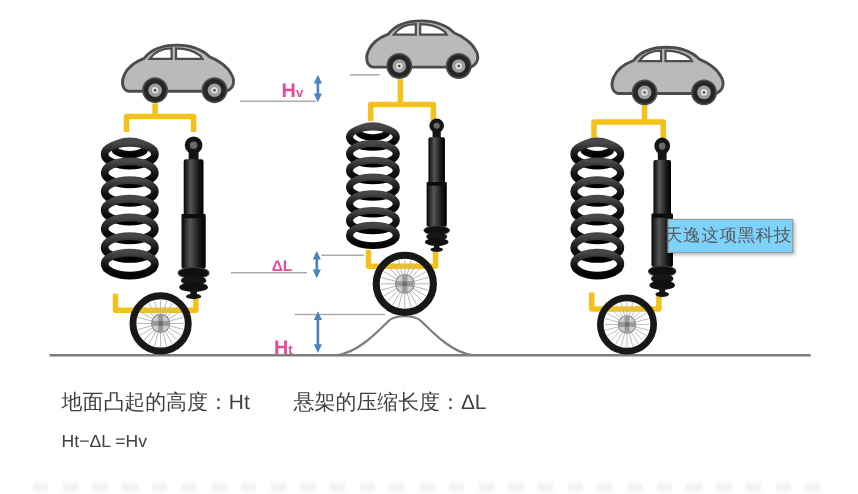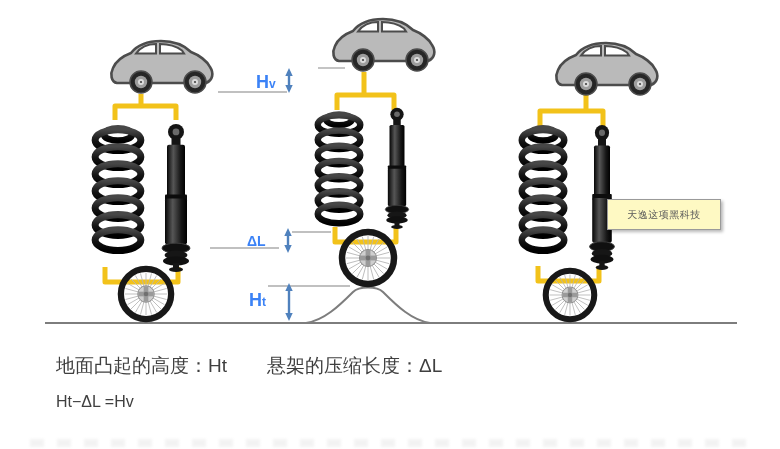--- a/index.html
+++ b/index.html
@@ -9,38 +9,38 @@
 
   
   .bracket{stroke:var(--bracket_yellow,#f2c21a);stroke-width:5;fill:none;stroke-linejoin:round;}
   .refline{stroke:var(--reference_line_gray,#ababab);stroke-width:1.4;}
   .groundline{stroke:var(--ground_gray,#7d7d7d);stroke-width:2.2;}
   .bumpline{stroke:var(--ground_gray,#7d7d7d);stroke-width:2;fill:none;}
   .arrow-shaft{stroke:var(--arrow_blue,#4f81bd);stroke-width:2.4;}
   .arrow-head{fill:var(--arrow_blue,#4f81bd);}
 
   
-  .meas{position:absolute;color:#3b82f6;font-weight:600;line-height:1;}
+  .meas{position:absolute;color:#ec4899;font-weight:600;line-height:1;}
   .meas sub{font-size:12px;vertical-align:baseline;font-weight:600;}
   .lbl-hv{left:256px;top:73px;font-size:18px;}
   .lbl-dl{left:247px;top:234px;font-size:14px;}
-  .lbl-ht{left:249px;top:291px;font-size:18px;}
+  .lbl-ht{left:249px;top:307px;font-size:18px;}
 
   
   .legend-item{position:absolute;top:353px;font-size:19px;color:var(--text_dark,#3f3f3f);white-space:nowrap;}
   .legend-item.i0{left:56px;}
   .legend-item.i1{left:267px;}
   .legend-item.i2{left:483px;}
   .legend-formula{position:absolute;top:393px;left:56px;font-size:16px;color:var(--text_dark,#3f3f3f);white-space:nowrap;}
 
   
-  .watermark{position:absolute;left:607px;top:199px;width:112px;height:29px;background:#fef9c3;
+  .watermark{position:absolute;left:607px;top:199px;width:112px;height:29px;background:#7dd3fc;
     border:1px solid var(--watermark_border,#9a9a9a);box-shadow:2px 2px 3px rgba(0,0,0,.28);
-    display:flex;align-items:center;justify-content:center;
-    font-size:10px;color:var(--watermark_text,#5a5a5a);letter-spacing:.5px;white-space:nowrap;}
+    display:flex;align-items:center;justify-content:flex-end;
+    font-size:16px;color:var(--watermark_text,#5a5a5a);letter-spacing:.5px;white-space:nowrap;}
 
   
   .bottom-artifact{position:absolute;left:30px;right:30px;top:439px;height:8px;opacity:.10;
     background:repeating-linear-gradient(90deg,#8a8a8a 0 14px,transparent 14px 27px);
     filter:blur(1.5px);}
 </style>
 </head>
 <body>
 
 <div class="canvas">

